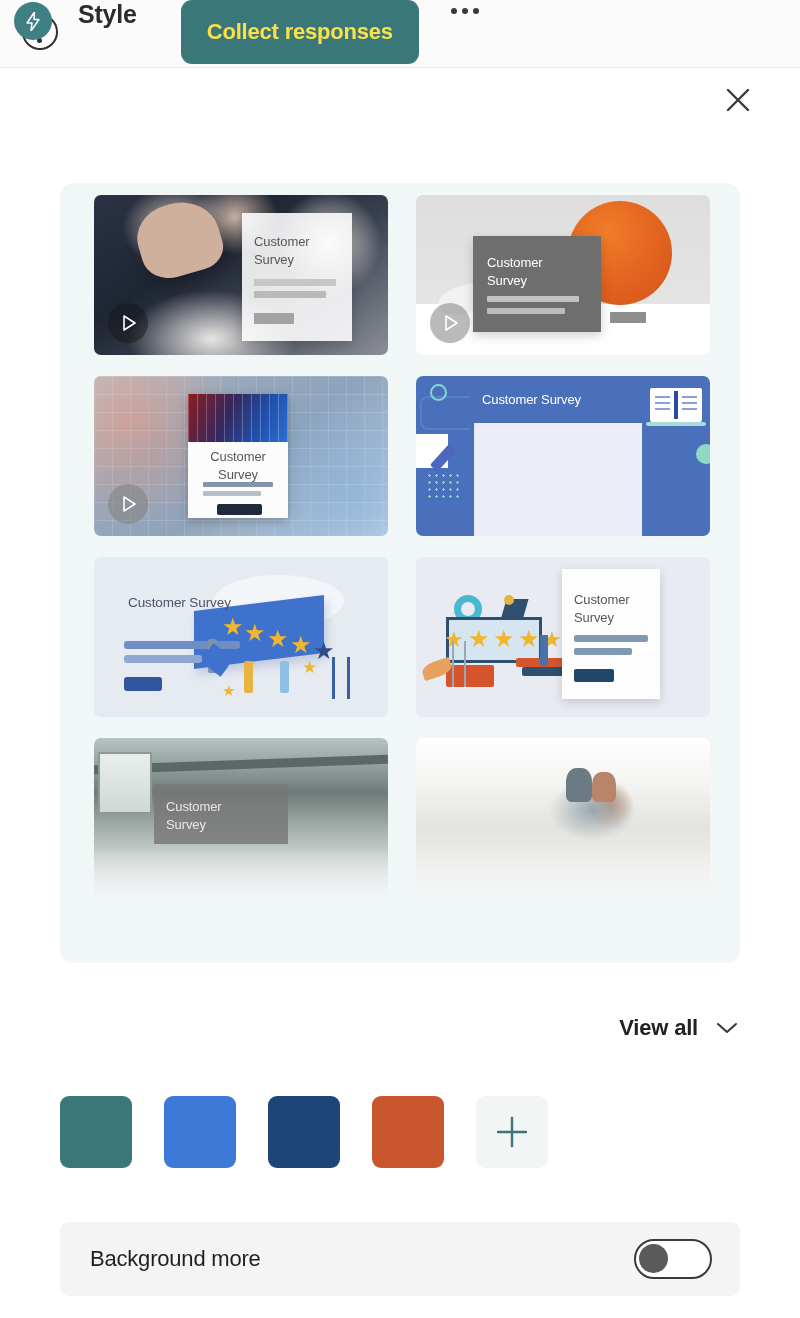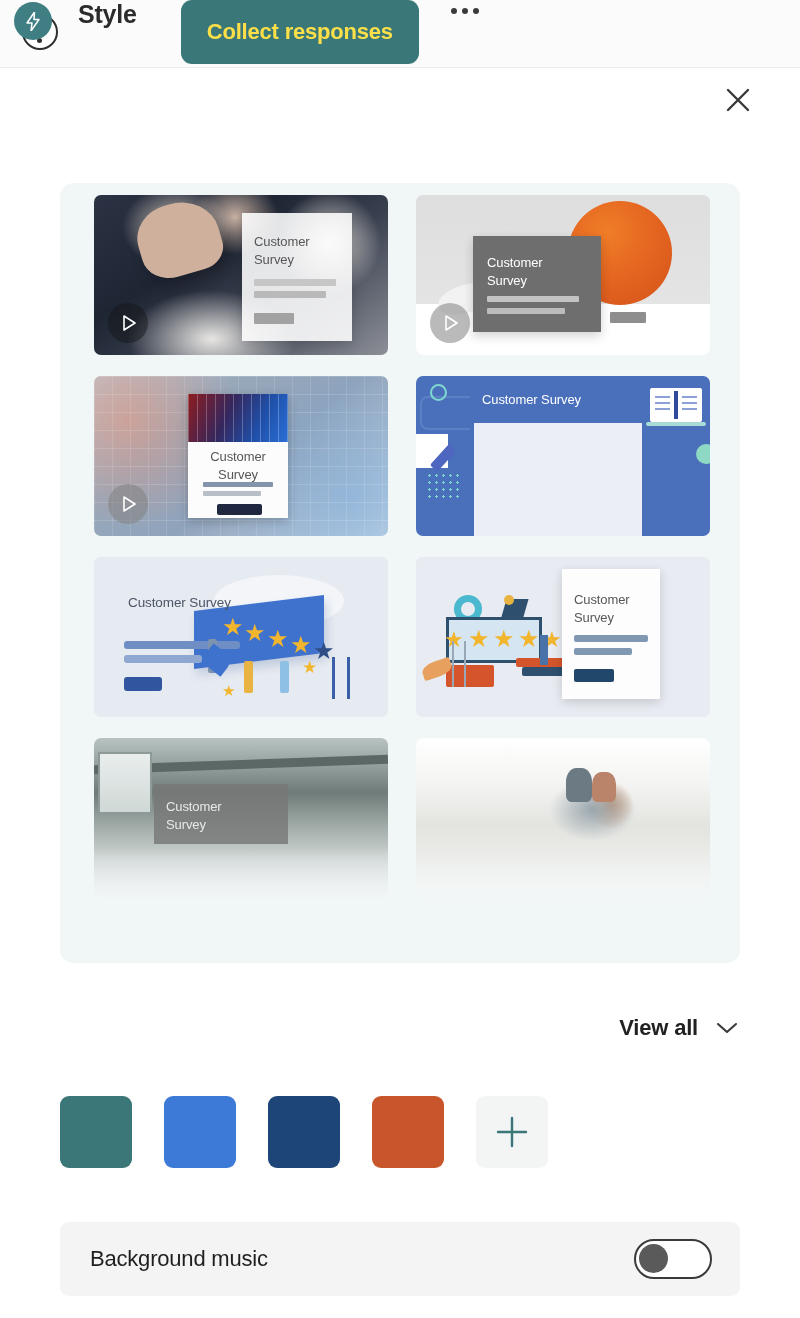--- a/index.html
+++ b/index.html
@@ -596,17 +596,17 @@
   <div class="swatch" style="background: rgb(29, 69, 120);"></div>
   <div class="swatch" style="background: rgb(200, 85, 44);"></div>
   <div class="swatch-add">
     <svg width="40" height="40" viewBox="0 0 40 40">
       <path d="M20 6 V34 M6 20 H34" stroke="#3b7679" stroke-width="2.4" stroke-linecap="round"></path>
     </svg>
   </div>
 </div>
 
 <div class="bgm-row">
-  <span class="bgm-label">Background music</span>
+  <span class="bgm-label">Background more</span>
   <div class="toggle">
     <span class="knob"></span>
   </div>
 </div>
 
 </body></html>

